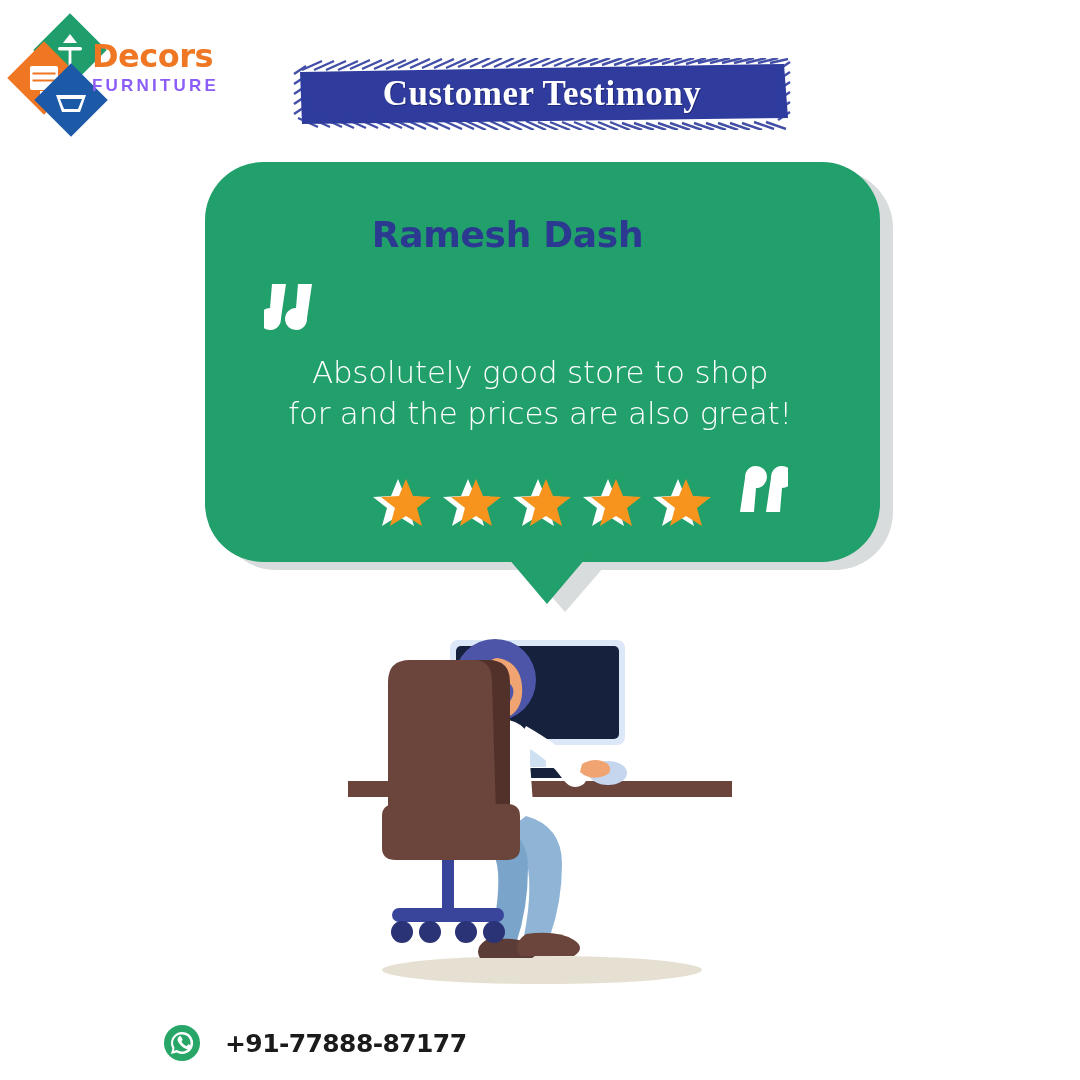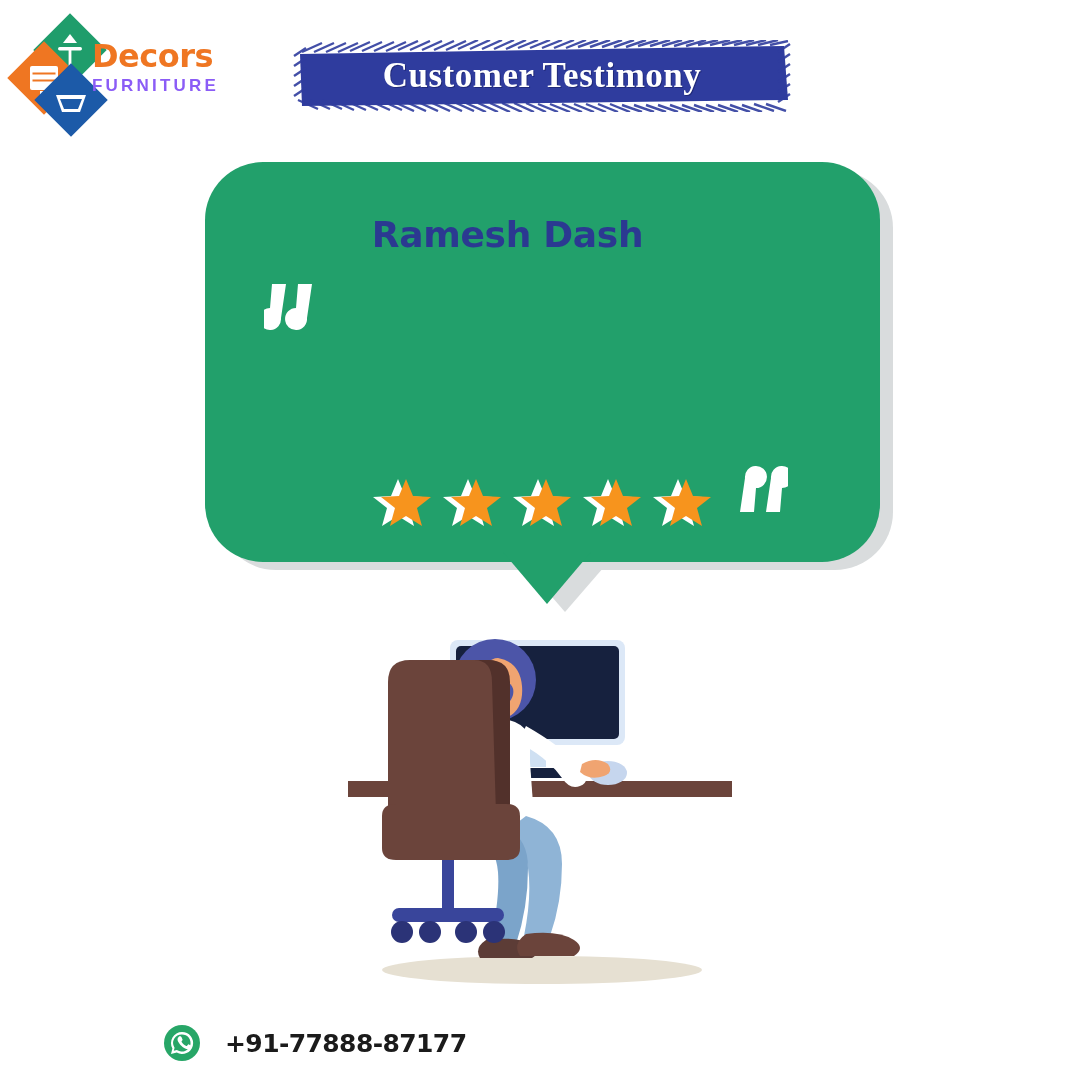--- a/index.html
+++ b/index.html
@@ -27,21 +27,21 @@
     letter-spacing:-0.5px;line-height:1;
     font-family:"DejaVu Sans", sans-serif;
   }
   .logo-furniture{
     font-size:17px;font-weight:600;color:#8b5cf6;
     letter-spacing:3.2px;line-height:1;margin-top:5px;
     font-family:"Liberation Sans", sans-serif;
   }
 
   
-  .banner{position:absolute;left:292px;top:40px;width:500px;height:72px;text-align:center;}
+  .banner{position:absolute;left:292px;top:58px;width:500px;height:72px;text-align:center;}
   .banner svg{position:absolute;left:0;top:0;}
   .banner-title{
     position:absolute;left:0;top:0;width:500px;height:72px;
     display:flex;align-items:center;justify-content:center;
     color:#ffffff;font-size:35px;font-weight:700;
     font-family:"Liberation Serif", serif;
     letter-spacing:0.5px;
     text-shadow:1px 1px 0 rgba(20,26,90,.55);
   }
 
@@ -176,20 +176,24 @@
 
   <div class="quote-open">
     <svg width="70" height="70" viewBox="0 0 70 70" aria-hidden="true">
       <g fill="#ffffff">
         <path d="M8 4 L22 4 L17 38 A11 11 0 1 1 6 28 Z"></path>
         <path d="M34 4 L48 4 L43 38 A11 11 0 1 1 32 28 Z"></path>
       </g>
     </svg>
   </div>
 
+  <div class="review-text">
+    <div>Absolutely good store to shop</div>
+    <div>for and the prices are also great!</div>
+  </div>
 
   <div class="quote-close">
     <svg width="70" height="70" viewBox="0 0 70 70" aria-hidden="true">
       <g fill="#ffffff" transform="rotate(180 35 35)">
         <path d="M8 4 L22 4 L17 38 A11 11 0 1 1 6 28 Z"></path>
         <path d="M34 4 L48 4 L43 38 A11 11 0 1 1 32 28 Z"></path>
       </g>
     </svg>
   </div>
 

